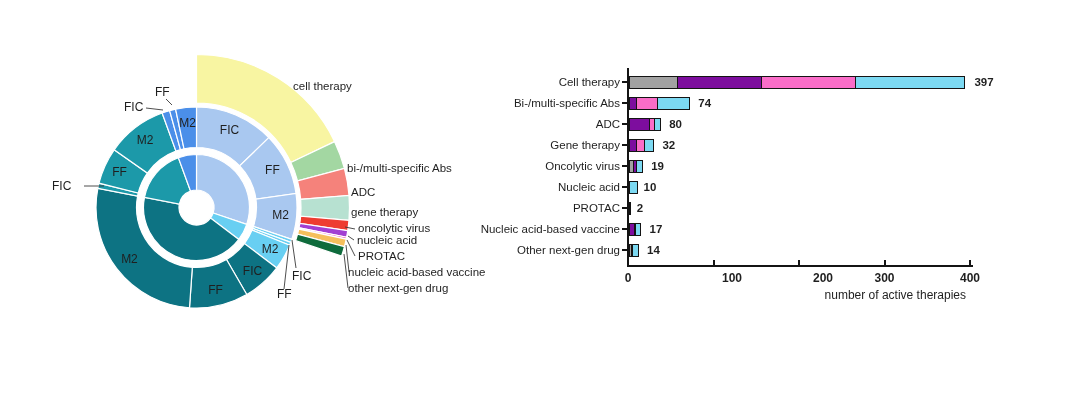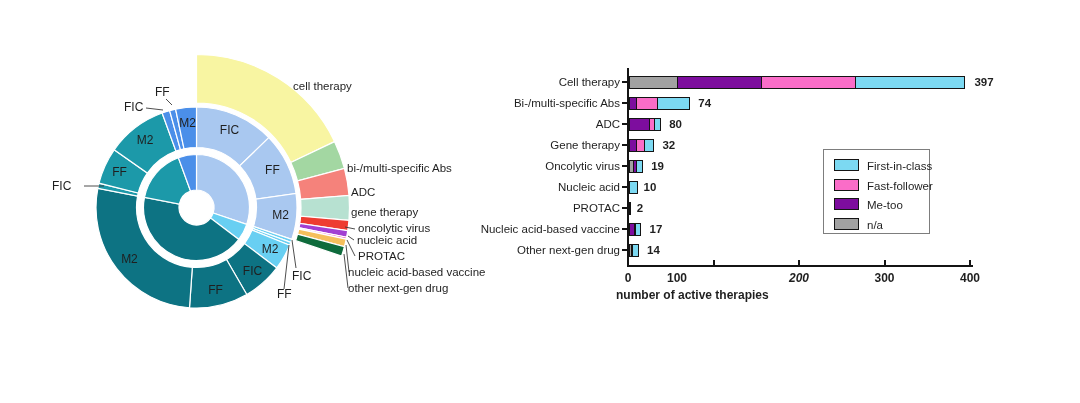--- a/index.html
+++ b/index.html
@@ -8,22 +8,22 @@
   .abs{position:absolute;}
   svg text{font-family:"Liberation Sans",sans-serif;}
   
   .bc-cat{position:absolute;font-size:11.5px;line-height:14px;text-align:right;white-space:nowrap;}
   .bc-val{position:absolute;font-size:11.5px;line-height:14px;font-weight:bold;white-space:nowrap;}
   .bc-bar{position:absolute;display:flex;height:13px;}
   .bc-seg{height:13px;border:1.2px solid #141414;box-sizing:border-box;flex:none;}
   .bc-seg + .bc-seg{margin-left:-1.2px;}
   .axis{position:absolute;background:#141414;}
   .bc-tick-label{position:absolute;width:44px;font-size:12px;font-weight:bold;text-align:center;}
-  #bc-axis-title{position:absolute;left:616px;top:288px;width:350px;text-align:left;
-                 font-size:12px;font-weight:bold;}
+  #bc-axis-title{position:absolute;left:616px;top:288px;width:350px;text-align:right;
+                 font-size:12px;font-weight:normal;}
   
   .legend-box{position:absolute;border:1.5px solid #7d7d7d;background:#fff;}
   .lg-item{position:absolute;font-size:11.5px;line-height:12px;white-space:nowrap;}
   .lg-sw{position:absolute;}
   .lg-sw.bordered{border:1.2px solid #141414;box-sizing:border-box;}
 </style>
 </head>
 <body>
 
 <div class="page">
@@ -95,23 +95,23 @@
     </svg>
 
 
   <div id="barchart" class="abs" style="left:0;top:0;width:1080px;height:403px">
     <div id="bc-axis-title">number of active therapies</div>
   <div class="axis" style="left: 627px; top: 68px; width: 2px; height: 199px;"></div>
       <div class="axis" style="left: 627px; top: 265px; width: 346px; height: 2px;"></div>
       <div class="axis" style="left: 627px; top: 260px; width: 2px; height: 5px;"></div>
       <div class="bc-tick-label" style="left: 606px; top: 271px;">0</div>
       <div class="axis" style="left: 712.5px; top: 260px; width: 2px; height: 5px;"></div>
-      <div class="bc-tick-label" style="left: 655px; top: 271px;">100</div>
+      <div class="bc-tick-label" style="left: 710px; top: 271px;">100</div>
       <div class="axis" style="left: 798px; top: 260px; width: 2px; height: 5px;"></div>
-      <div class="bc-tick-label" style="left: 777px; top: 271px; font-style: italic;">200</div>
+      <div class="bc-tick-label" style="left: 801px; top: 271px;">200</div>
       <div class="axis" style="left: 883.5px; top: 260px; width: 2px; height: 5px;"></div>
       <div class="bc-tick-label" style="left: 862.5px; top: 271px;">300</div>
       <div class="axis" style="left: 969px; top: 260px; width: 2px; height: 5px;"></div>
       <div class="bc-tick-label" style="left: 948px; top: 271px;">400</div>
       <div class="axis" style="left: 622px; top: 81.25px; width: 5px; height: 1.5px;"></div>
       <div class="bc-cat" style="left: 448px; top: 75px; width: 172px;">Cell therapy</div>
       <div class="bc-bar" style="left: 629px; top: 75.5px;">
         <div class="bc-seg" title="" style="width: 49.6px; background: rgb(162, 162, 162);"></div>
         <div class="bc-seg" title="" style="width: 84.6px; background: rgb(125, 13, 158);"></div>
         <div class="bc-seg" title="" style="width: 95.8px; background: rgb(250, 109, 200);"></div>
@@ -173,24 +173,14 @@
       <div class="axis" style="left: 622px; top: 249.25px; width: 5px; height: 1.5px;"></div>
       <div class="bc-cat" style="left: 448px; top: 243px; width: 172px;">Other next-gen drug</div>
       <div class="bc-bar" style="left: 629px; top: 243.5px;">
         <div class="bc-seg" title="" style="width: 3.4px; background: rgb(162, 162, 162);"></div>
         <div class="bc-seg" title="" style="width: 2px; background: rgb(125, 13, 158);"></div>
         <div class="bc-seg" title="" style="width: 6.8px; background: rgb(124, 217, 242);"></div>
       </div>
       <div class="bc-val" style="left: 647px; top: 243px;">14</div>
     </div>
 
-  <div id="bc-legend" class="legend-box" style="left:823px;top:149px;width:105px;height:83px">
-      <div class="lg-sw bordered" style="left: 10px; top: 9px; width: 25px; height: 12px; background: rgb(124, 217, 242);"></div>
-      <div class="lg-item" style="left: 43px; top: 10px;">First-in-class</div>
-      <div class="lg-sw bordered" style="left: 10px; top: 28.5px; width: 25px; height: 12px; background: rgb(250, 109, 200);"></div>
-      <div class="lg-item" style="left: 43px; top: 29.5px;">Fast-follower</div>
-      <div class="lg-sw bordered" style="left: 10px; top: 48px; width: 25px; height: 12px; background: rgb(125, 13, 158);"></div>
-      <div class="lg-item" style="left: 43px; top: 49px;">Me-too</div>
-      <div class="lg-sw bordered" style="left: 10px; top: 67.5px; width: 25px; height: 12px; background: rgb(162, 162, 162);"></div>
-      <div class="lg-item" style="left: 43px; top: 68.5px;">n/a</div>
-    </div>
 
 </div>
 
 </body></html>

